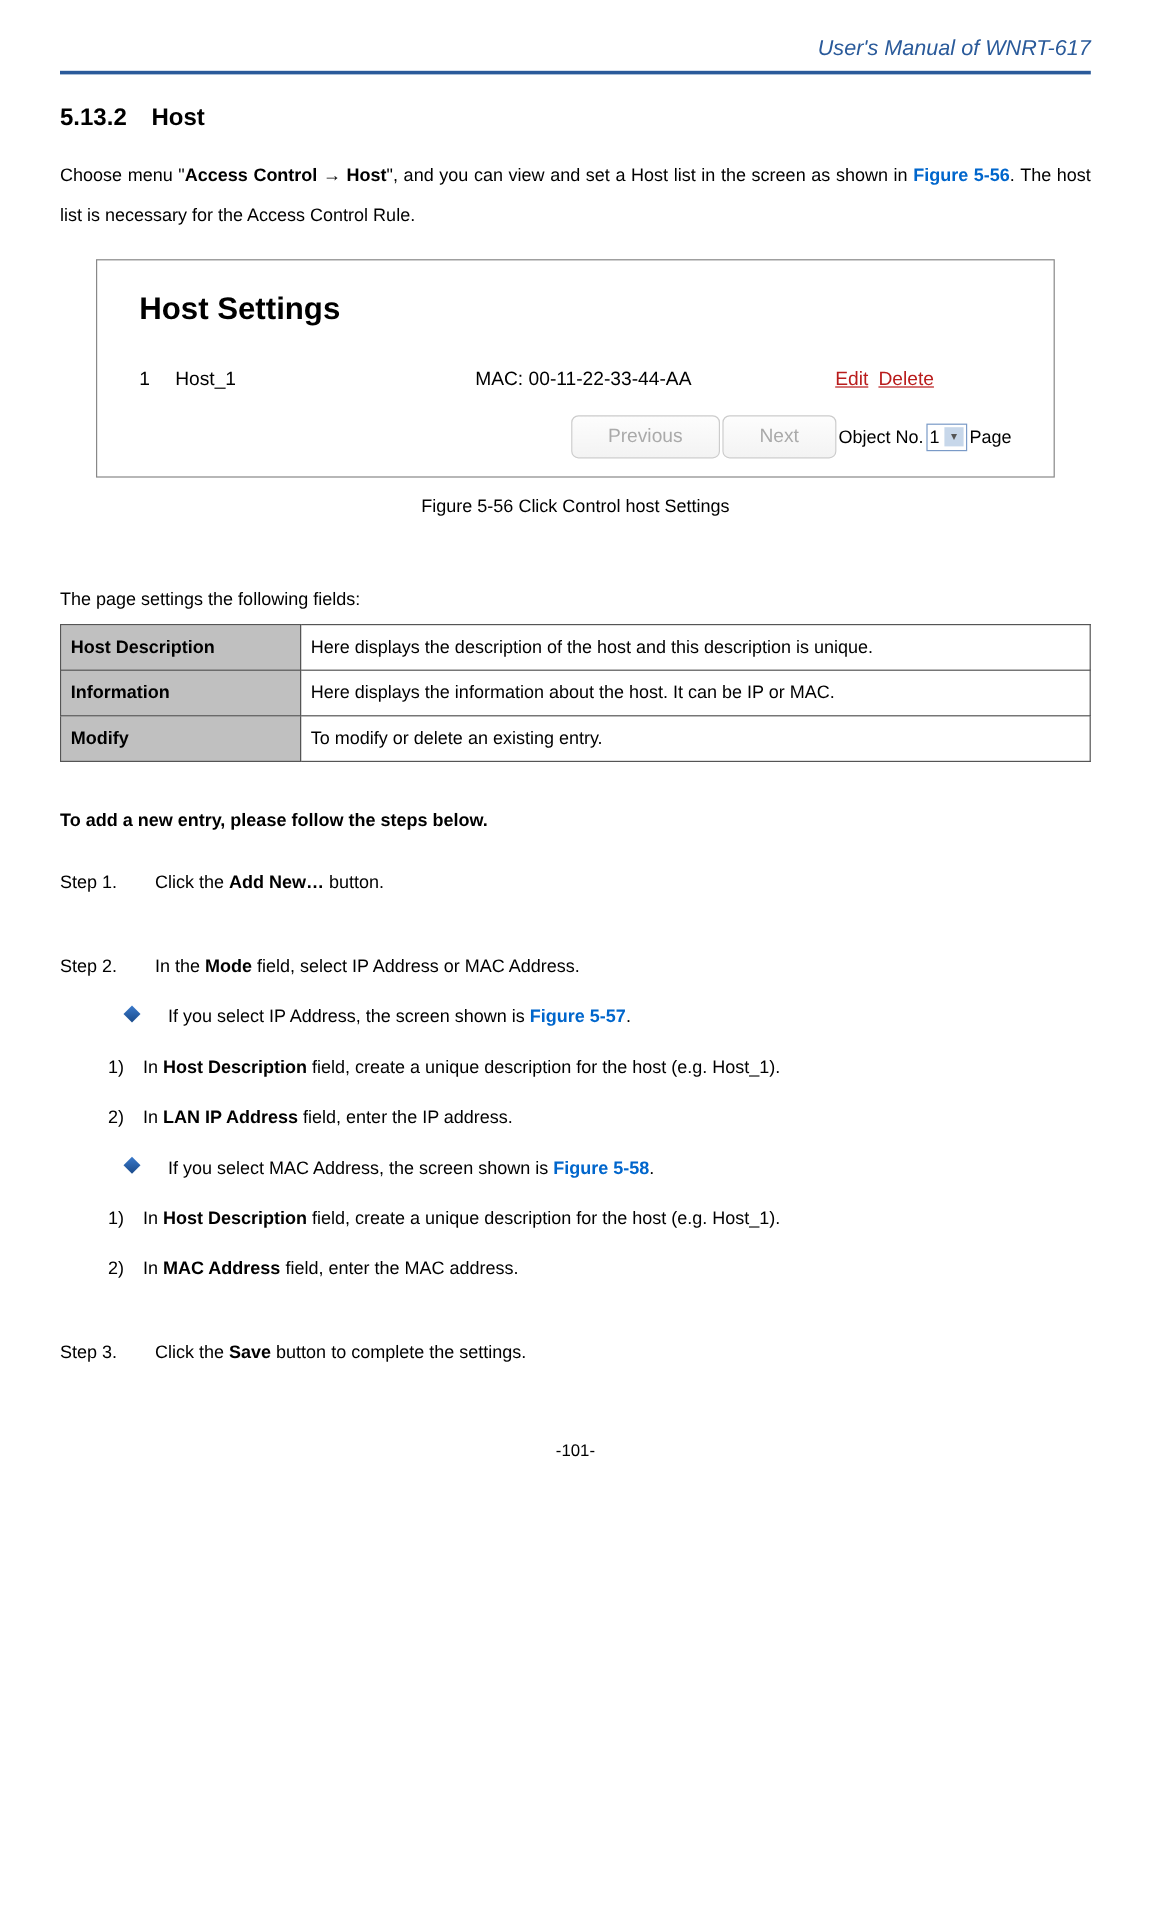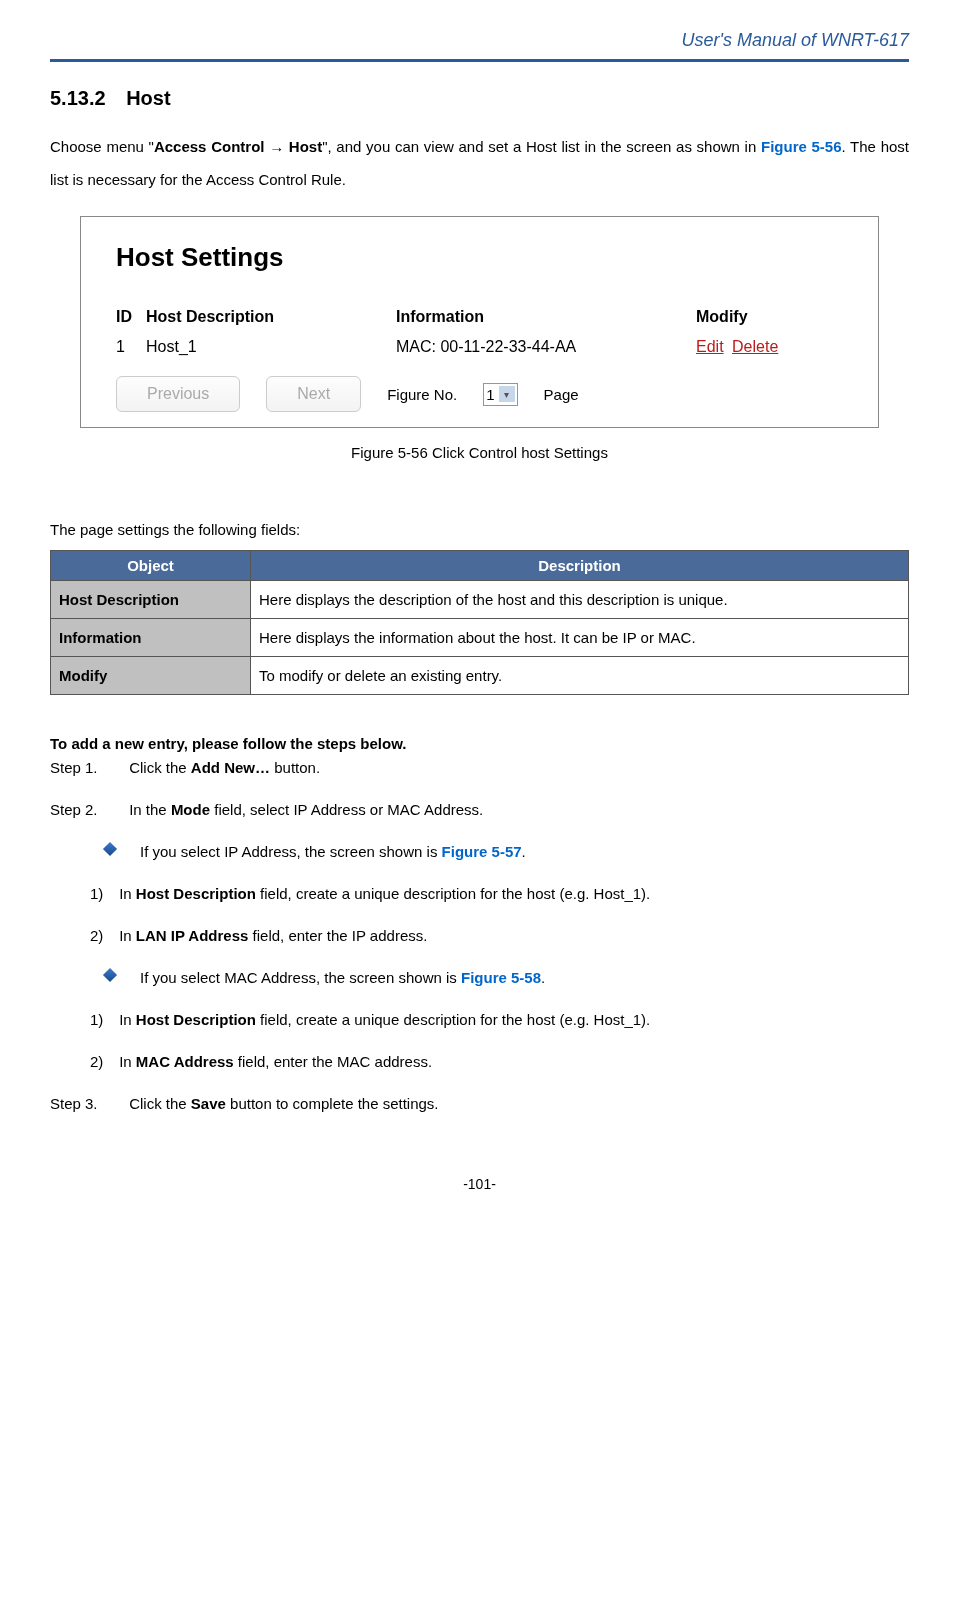--- a/index.html
+++ b/index.html
@@ -79,24 +79,25 @@
       border: 1px solid #888;
       border-radius: 6px;
       padding: 8px 22px;
       font-size: 16px;
       background: linear-gradient(#fff, #eee);
       margin-right: 8px;
       cursor: pointer;
     }
     .ss-footer {
       display: flex;
+      justify-content: flex-end;
       align-items: center;
       padding: 0 20px;
       font-size: 15px;
-      gap: 26px;
+      gap: 2px;
     }
     .ss-btn-disabled {
       display: inline-block;
       border: 1px solid #ccc;
       border-radius: 6px;
       padding: 8px 30px;
       font-size: 16px;
       color: #aaa;
       background: linear-gradient(#fdfdfd, #f3f3f3);
     }
@@ -156,20 +157,21 @@
       margin: 40px 0 4px 0;
     }
     .step {
       font-size: 15px;
       margin-bottom: 18px;
       line-height: 1.6;
     }
     .step-label {
       display: inline-block;
       width: 75px;
+      margin-top: 28px;
     }
     .sub-bullet {
       margin-left: 55px;
       margin-bottom: 18px;
       font-size: 15px;
       line-height: 1.6;
       position: relative;
       padding-left: 35px;
     }
     .sub-bullet::before {
@@ -204,59 +206,49 @@
   <span class="num">5.13.2</span>
   <span>Host</span>
 </div>
 
 <div class="intro">
   <span>Choose  menu  "</span><b>Access  Control  →  Host</b><span>",  and  you  can  view  and  set  a  Host  list  in  the  screen  as shown in </span><span class="fig-ref">Figure 5-56</span><span>. The host list is necessary for the Access Control Rule.</span>
 </div>
 
 <div class="screenshot">
   <div class="ss-title">Host Settings</div>
-  <div class="ss-header">
-    <div class="col-id">ID</div>
-    <div class="col-desc">Host Description</div>
-    <div class="col-info">Information</div>
-    <div class="col-modify">Modify</div>
-  </div>
   <div class="ss-row">
     <div class="col-id">1</div>
     <div class="col-desc">Host_1</div>
     <div class="col-info">MAC: 00-11-22-33-44-AA</div>
     <div class="col-modify">
       <span class="link-edit">Edit</span>
       <span class="link-delete">Delete</span>
     </div>
   </div>
   <div class="ss-footer">
     <span class="ss-btn-disabled">Previous</span>
     <span class="ss-btn-disabled">Next</span>
-    <span>Figure No.</span>
+    <span>Object No.</span>
     <span class="ss-select">
       <span>1</span>
       <span class="ss-select-arrow">▾</span>
     </span>
     <span>Page</span>
   </div>
 </div>
 
 <div class="figure-caption">
   <span>Figure 5-56</span><span>    Click Control host Settings</span>
 </div>
 
 <div class="fields-intro">The page settings the following fields:</div>
 
 <table class="fields-table">
   <tbody>
-      <tr>
-    <th>Object</th>
-    <th>Description</th>
-  </tr>
   <tr>
     <td class="obj">Host Description</td>
     <td>Here displays the description of the host and this description is unique.</td>
   </tr>
   <tr>
     <td class="obj">Information</td>
     <td>Here displays the information about the host. It can be IP or MAC.</td>
   </tr>
   <tr>
     <td class="obj">Modify</td>

